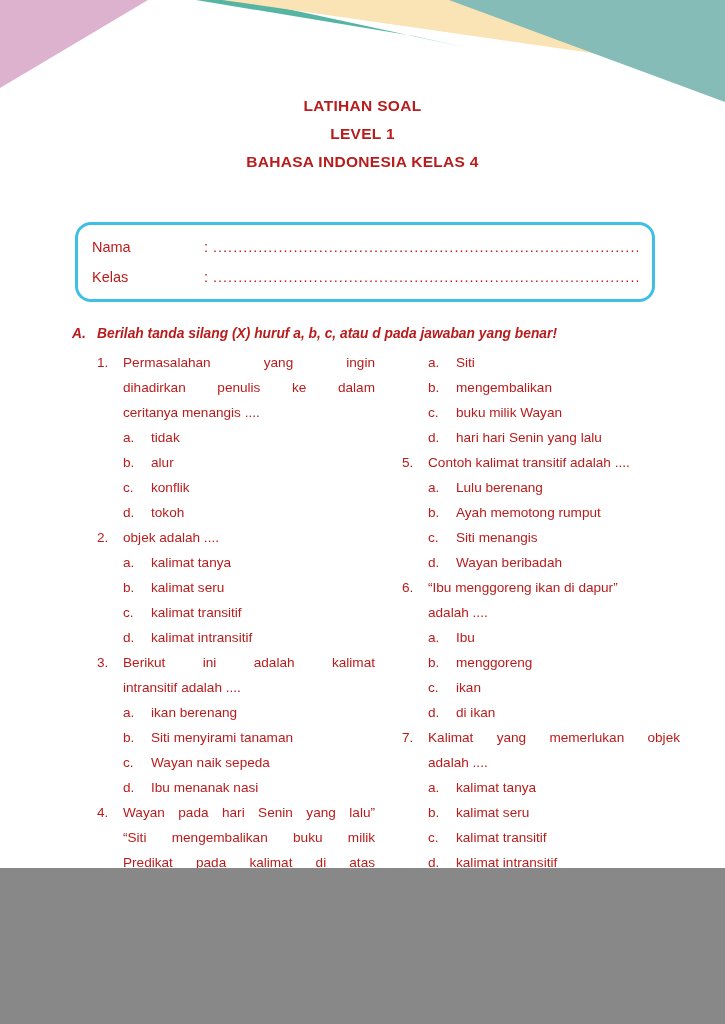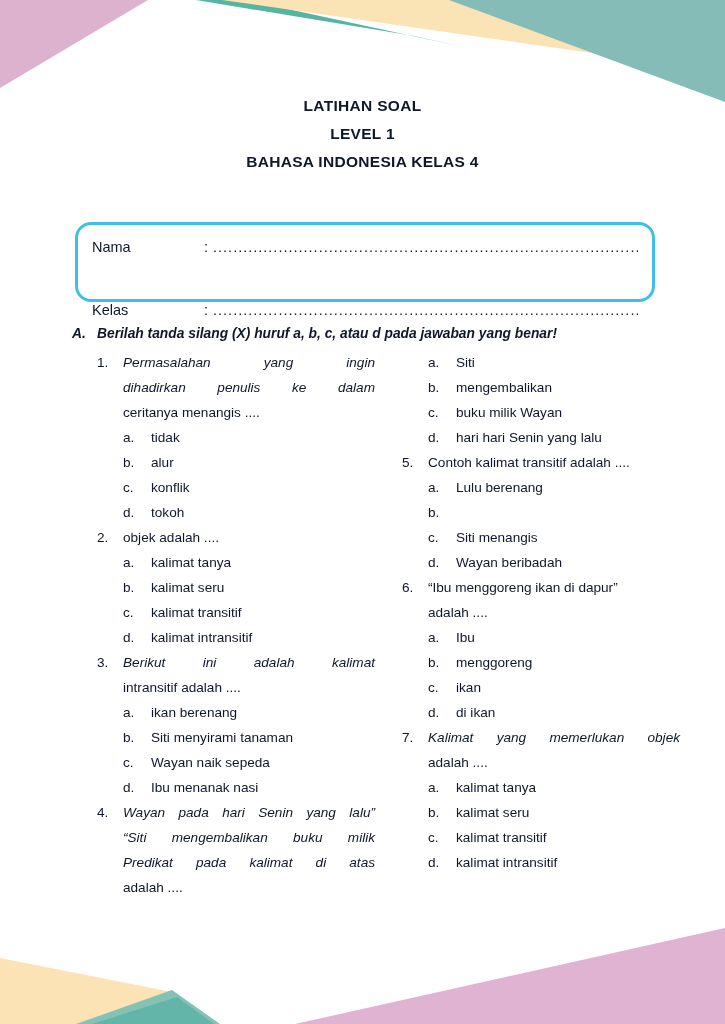--- a/index.html
+++ b/index.html
@@ -1,53 +1,53 @@
 <!DOCTYPE html>
 <html style="--accent: #3fbfe5;"><head>
 <meta charset="utf-8">
 <style>
   html,body { margin:0; padding:0; background:#888; }
   .page {
     position:relative;
-    width:725px; height:1024px;
+    width:725px; height:868px;
     margin:0 auto;
     background:#ffffff;
     overflow:hidden;
     font-family:"Liberation Sans","DejaVu Sans",sans-serif;
-    color:#0f172a;
+    color:#b91c1c;
   }
   .deco { position:absolute; inset:0; width:725px; height:1024px; pointer-events:none; }
 
   .titles { position:absolute; top:92px; left:0; width:100%; text-align:center;
             font-weight:bold; font-size:15.5px; line-height:28px; letter-spacing:0.3px; }
 
   .idbox {
     position:absolute; top:222px; left:75px; width:546px; height:52px;
     border:3px solid var(--accent,#3fbfe5); border-radius:16px;
     padding:11px 14px; display:flex; flex-direction:column; justify-content:center;
     font-size:14.5px; background:#fff;
   }
   .idrow { display:flex; align-items:baseline; line-height:30px; }
-  .idlabel { width:112px; flex-shrink:0;margin-top:33px; }
+  .idlabel { width:112px; flex-shrink:0; }
   .idcolon { margin-right:5px; }
   .iddots { flex:1; overflow:hidden; white-space:nowrap; letter-spacing:1px; }
 
   .sectionhead { position:absolute; top:326px; left:72px; width:600px;
                  display:flex; font-weight:bold; font-style:italic; font-size:13.8px; }
   .seclabel { width:25px; flex-shrink:0; }
 
   .columns { position:absolute; top:350px; left:97px; width:583px;
              display:flex; gap:27px; font-size:13.6px; line-height:25px; }
   .col { flex:1; min-width:0; }
 
   .q { display:flex; }
   .qnum { width:26px; flex-shrink:0; }
   .qbody { flex:1; min-width:0; }
   .qline { text-align:justify; }
-  .qline.j { text-align-last:justify;font-style:italic; }
+  .qline.j { text-align-last:justify; }
   .qline.l { text-align-last:left; }
   .opt { display:flex; }
   .olet { width:28px; flex-shrink:0; }
   .otext { flex:1; }
 </style>
 </head>
 <body>
 
 <div class="page">
 
@@ -201,20 +201,21 @@
       <div class="q">
         <span class="qnum">5.</span>
         <div class="qbody">
           <div class="qline l">Contoh kalimat transitif adalah ....</div>
           <div class="opt">
               <span class="olet">a.</span>
               <span class="otext">Lulu berenang</span>
             </div>
           <div class="opt">
               <span class="olet">b.</span>
+              <span class="otext">Ayah memotong rumput</span>
             </div>
           <div class="opt">
               <span class="olet">c.</span>
               <span class="otext">Siti menangis</span>
             </div>
           <div class="opt">
               <span class="olet">d.</span>
               <span class="otext">Wayan beribadah</span>
             </div>
         </div>

